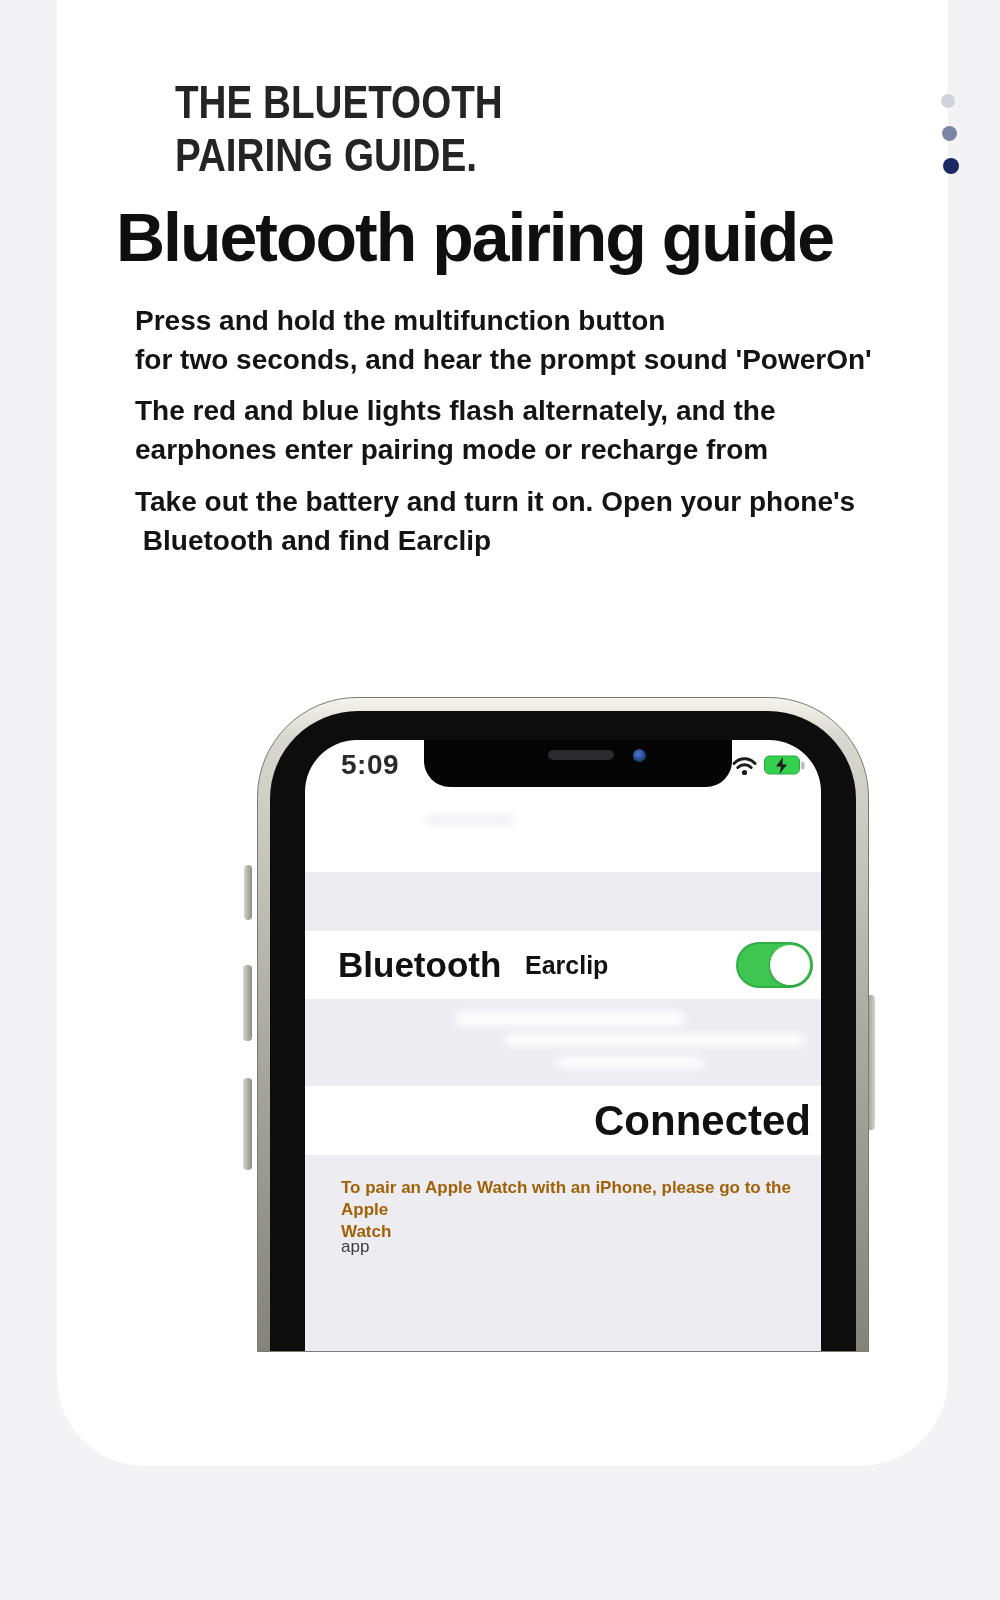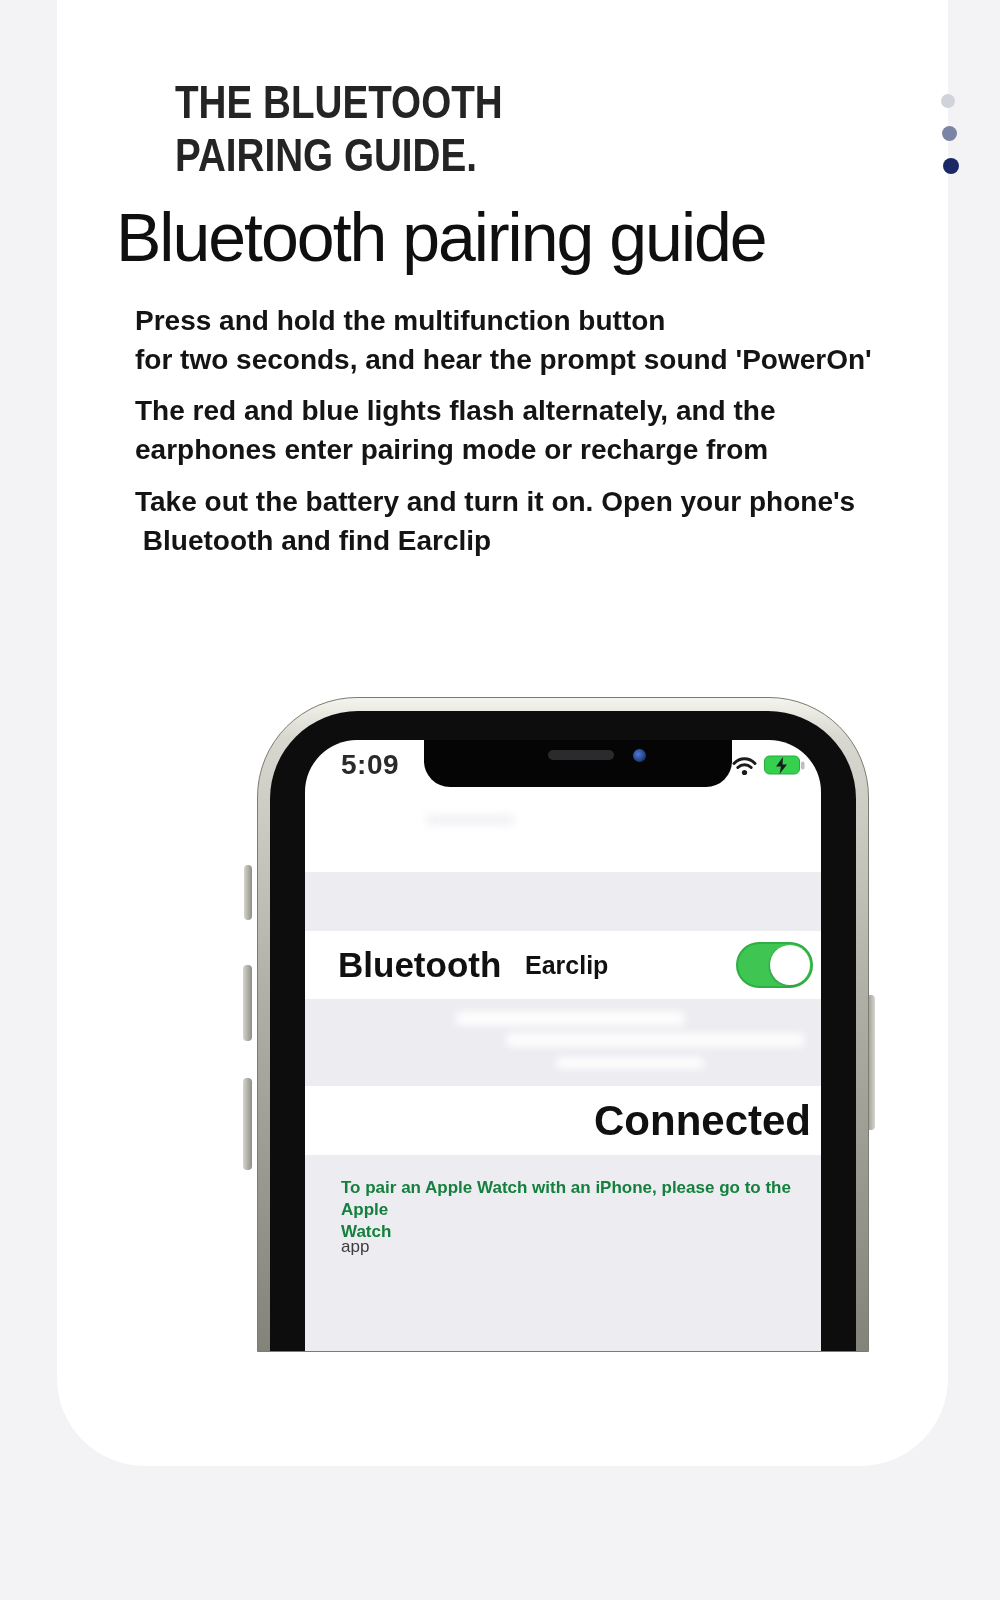--- a/index.html
+++ b/index.html
@@ -24,21 +24,21 @@
     transform:scaleX(0.84);transform-origin:0 0;
     white-space:pre;
   }
   .dots{position:absolute;left:882px;top:94px;width:20px;}
   .dot{border-radius:50%;position:absolute;}
   .dot1{width:14px;height:14px;left:2px;top:0;background:#d0d4da;}
   .dot2{width:15px;height:15px;left:3px;top:32px;background:#7b84a4;}
   .dot3{width:16px;height:16px;left:4px;top:64px;background:#1a2965;}
   h1.main-title{
     position:absolute;left:59px;top:198px;margin:0;
-    font-size:68px;font-weight:400;color:#0f0f0f;
+    font-size:68px;font-weight:700;color:#0f0f0f;
     letter-spacing:-2px;white-space:pre;
   }
   
   .step{
     position:absolute;left:78px;margin:0;
     font-size:28px;font-weight:700;color:#141414;
     line-height:39px;white-space:pre;
   }
   .step0{top:301px;}
   .step1{top:391px;}
@@ -101,21 +101,21 @@
     background:#3ec552;border:2px solid #2fae43;border-radius:25px;
     box-sizing:border-box;
   }
   .knob{
     position:absolute;right:1px;top:1px;width:40px;height:40px;
     background:#ffffff;border-radius:50%;
     box-shadow:-1px 1px 2px rgba(0,0,0,0.18);
   }
   .footnote{
     position:absolute;left:36px;top:437px;margin:0;width:470px;
-    font-size:17px;font-weight:700;color:#15803d;line-height:22px;
+    font-size:17px;font-weight:700;color:#a16207;line-height:22px;
     white-space:pre-line;
   }
   .appnote{
     position:absolute;left:36px;top:497px;margin:0;
     font-size:17px;font-weight:400;color:#3d3d40;
   }
   
   .smudge{position:absolute;background:rgba(255,255,255,0.92);filter:blur(4px);border-radius:6px;}
   .sm-a{left:150px;top:270px;width:230px;height:15px;}
   .sm-b{left:200px;top:292px;width:300px;height:14px;}

